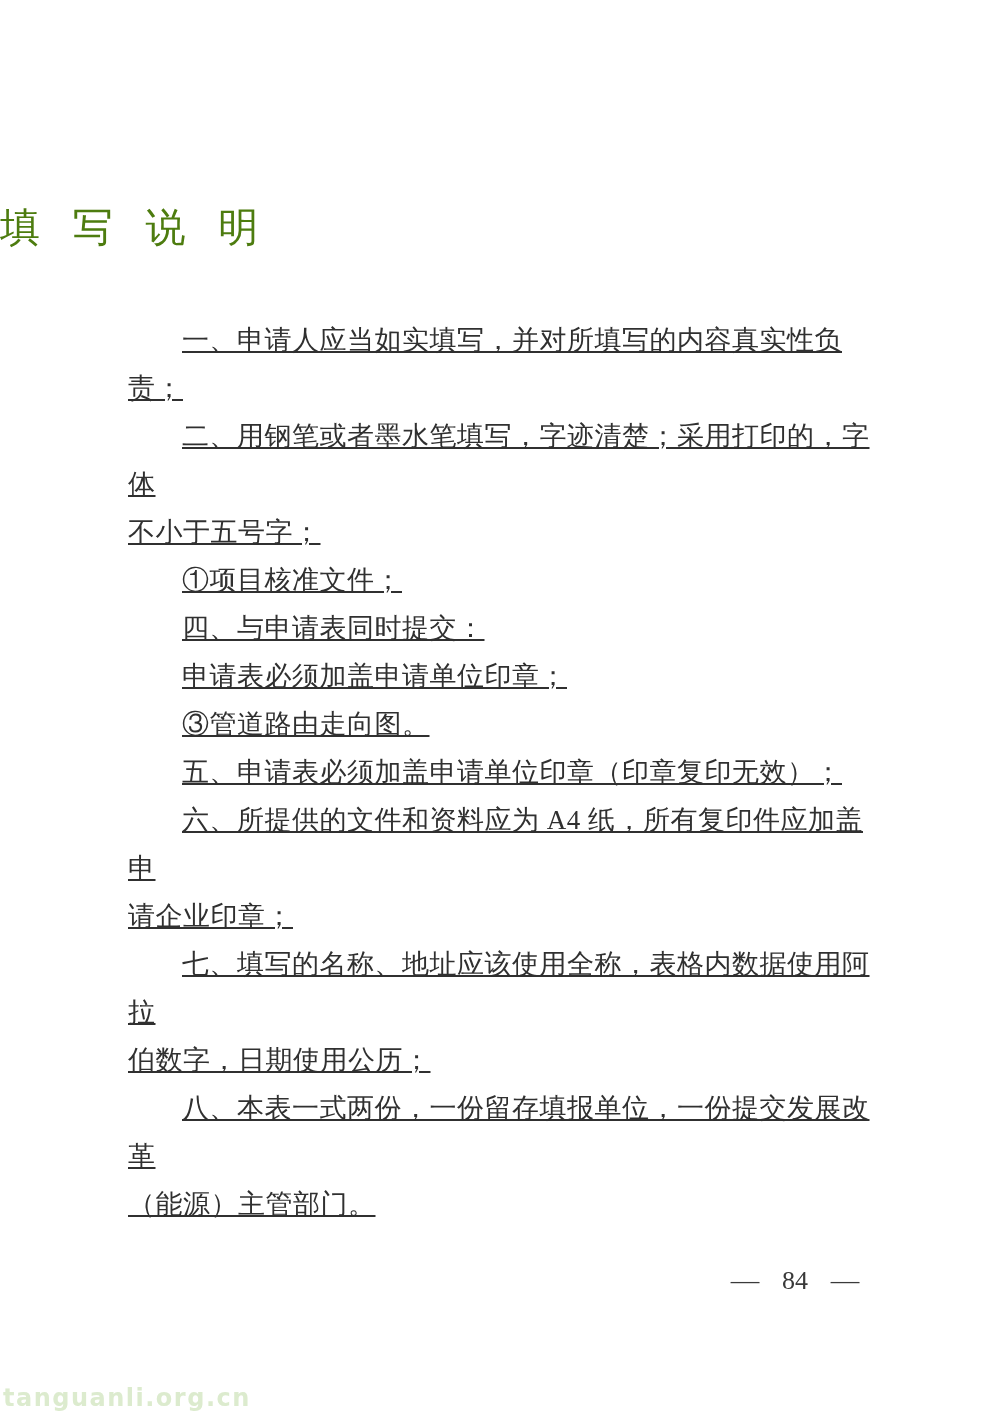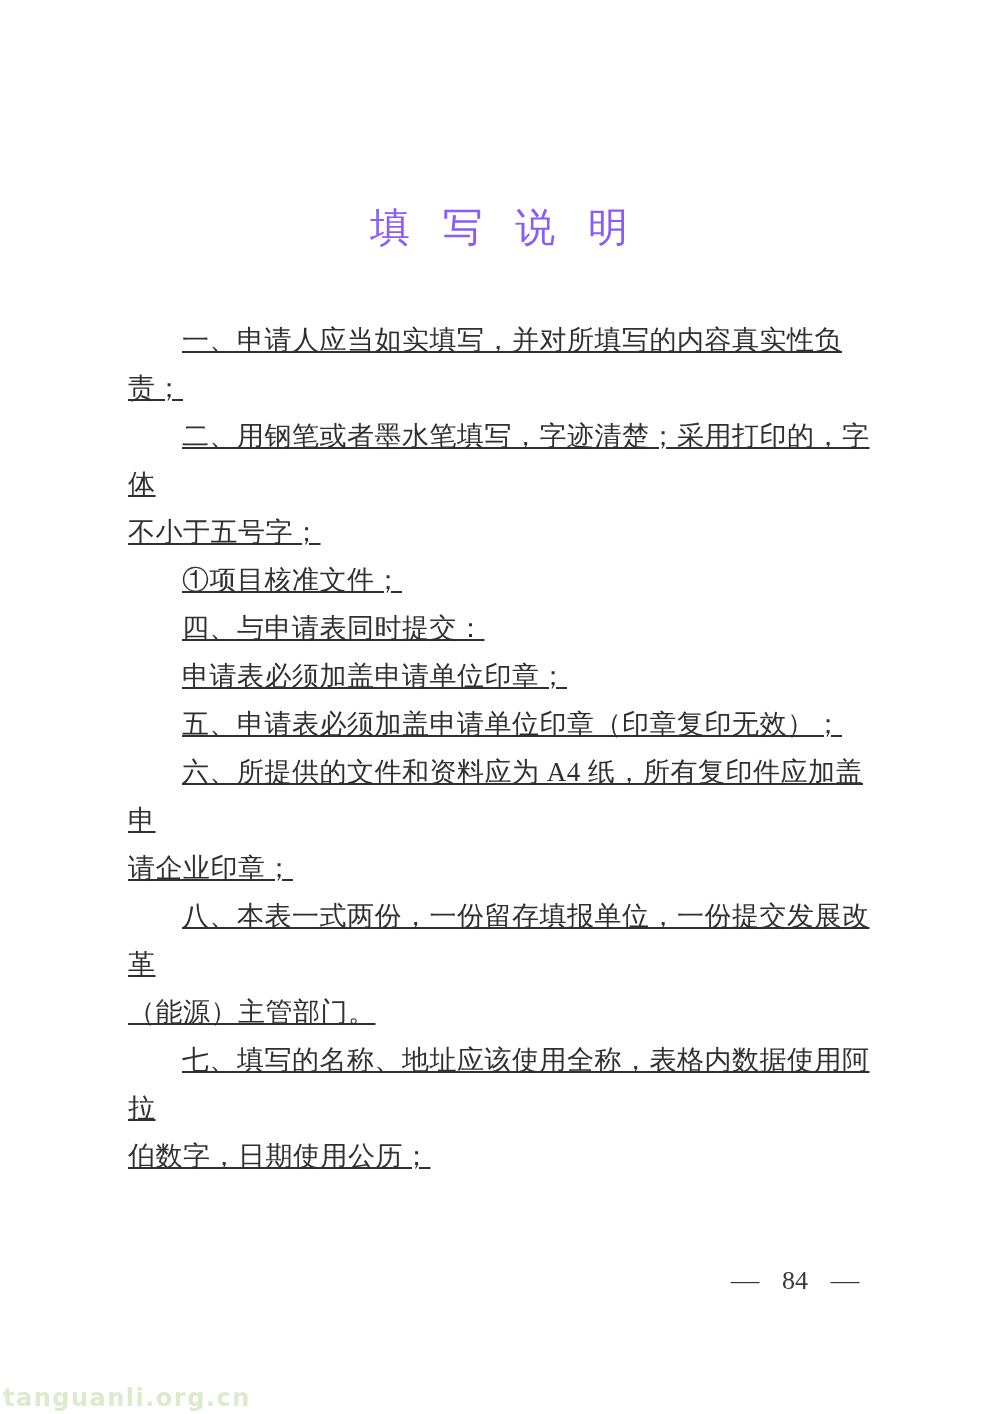--- a/index.html
+++ b/index.html
@@ -15,25 +15,24 @@
     background: #ffffff;
     overflow: hidden;
     font-family: "Liberation Serif", serif;
     color: #2e2e2e;
   }
   .doc-title {
     position: absolute;
     top: 203px;
     left: 0;
     width: 100%;
-    text-align: center;
     font-size: 40px;
     line-height: 48px;
     font-weight: 500;
-    color: #8b5cf6;
+    color: #4d7c0f;
     letter-spacing: 2px;
     word-spacing: 16px;
     font-family: "DejaVu Serif", serif;
   }
   .content {
     position: absolute;
     top: 316px;
     left: 128px;
     width: 760px;
     font-size: 27px;
@@ -84,27 +83,28 @@
 
   <div class="doc-title">填 写 说 明</div>
 
   <div class="content">
     <p>一、申请人应当如实填写，并对所填写的内容真实性负责；</p>
     <p>二、用钢笔或者墨水笔填写，字迹清楚；采用打印的，字体
 不小于五号字；</p>
     <p>①项目核准文件；</p>
     <p>四、与申请表同时提交：</p>
     <p>申请表必须加盖申请单位印章；</p>
+    <p>③管道路由走向图。</p>
     <p>五、申请表必须加盖申请单位印章（印章复印无效）；</p>
     <p>六、所提供的文件和资料应为 A4 纸，所有复印件应加盖申
 请企业印章；</p>
+    <p>七、填写的名称、地址应该使用全称，表格内数据使用阿拉
+伯数字，日期使用公历；</p>
     <p>八、本表一式两份，一份留存填报单位，一份提交发展改革
 （能源）主管部门。</p>
-    <p>七、填写的名称、地址应该使用全称，表格内数据使用阿拉
-伯数字，日期使用公历；</p>
   </div>
 
   <div class="footer">
     <span class="dash">—</span>
     <span>84</span>
     <span class="dash">—</span>
   </div>
 
   <div class="watermark">tanguanli.org.cn</div>
 

